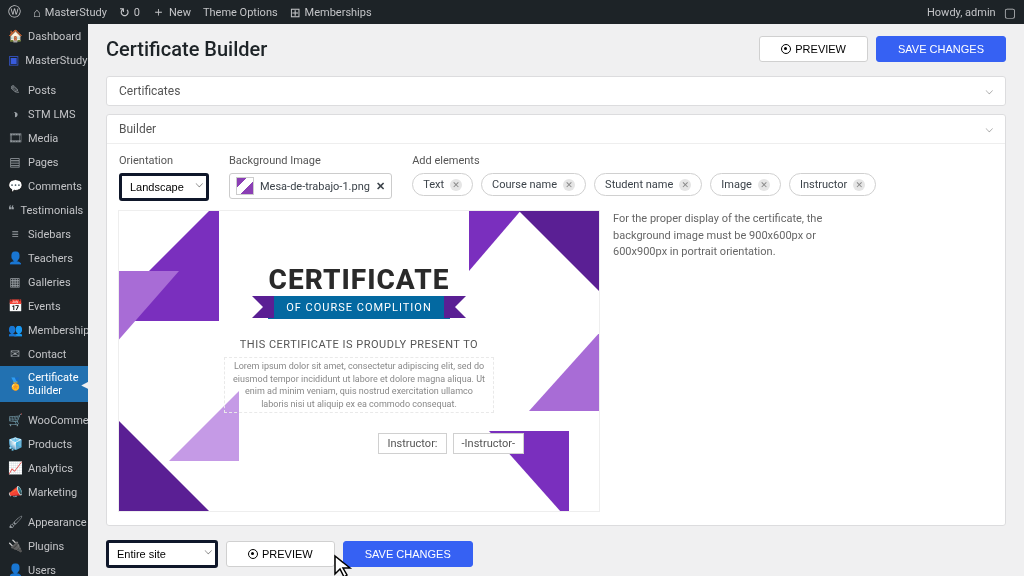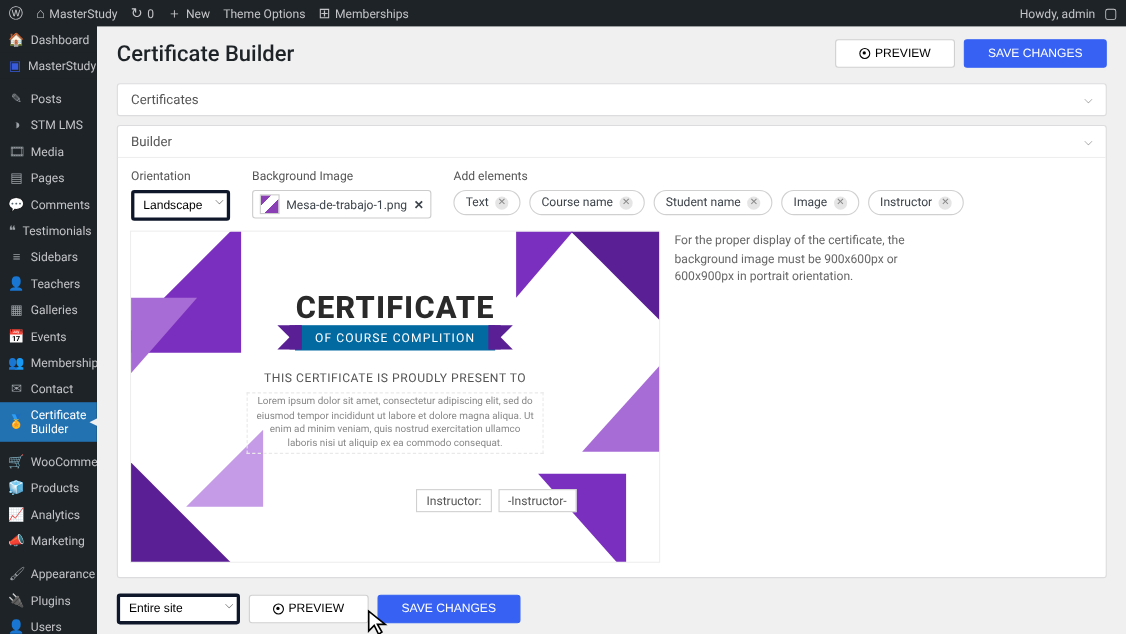--- a/index.html
+++ b/index.html
@@ -55,21 +55,21 @@
 .tri { position: absolute; width: 0; height: 0; border-style: solid; }
 .cert-band { position: absolute; left: 105px; right: 105px; top: 12px; bottom: 12px; display: flex; flex-direction: column; align-items: center; }
 .cert-title { font-weight: 800; font-size: 28px; color: #2a2a2a; letter-spacing: 1px; margin-top: 40px; }
 .ribbon { background: #0369a1; color: #fff; font-size: 11px; padding: 5px 18px; margin-top: 0; position: relative; letter-spacing: 1px; }
 .ribbon::before, .ribbon::after { content: ""; position: absolute; top: 0; width: 0; height: 0; border: 11px solid #5a1f94; }
 .ribbon::before { left: -16px; border-left-color: transparent; }
 .ribbon::after { right: -16px; border-right-color: transparent; }
 .present { font-size: 11px; color: #555; margin-top: 18px; letter-spacing: 0.5px; border-top: 1px solid transparent; }
 .sname { font-weight: 800; font-size: 28px; color: #2a2a2a; margin-top: 6px; border: 1px dashed #d9d9d9; padding: 0 6px; }
 .lorem { font-size: 9px; color: #888; text-align: center; margin-top: 6px; line-height: 1.4; padding: 2px 6px; border: 1px dashed #e9e9e9; }
-.instr-row { display: flex; gap: 6px; margin-top: 32px; align-self: flex-end; margin-right: -30px; }
+.instr-row { display: flex; gap: 6px; margin-top: 20px; align-self: flex-end; margin-right: -30px; }
 .instr-box { border: 1px solid #d0d0d0; padding: 3px 8px; font-size: 11px; color: #555; background: #fff; }
 
 .footer-bar { display: flex; gap: 8px; margin-top: 14px; align-items: center; }
 .cursor { position: absolute; left: 244px; top: 530px; pointer-events: none; }
 </style>
 </head>
 <body>
 
 <div class="topbar">
   <div class="topbar-left">

